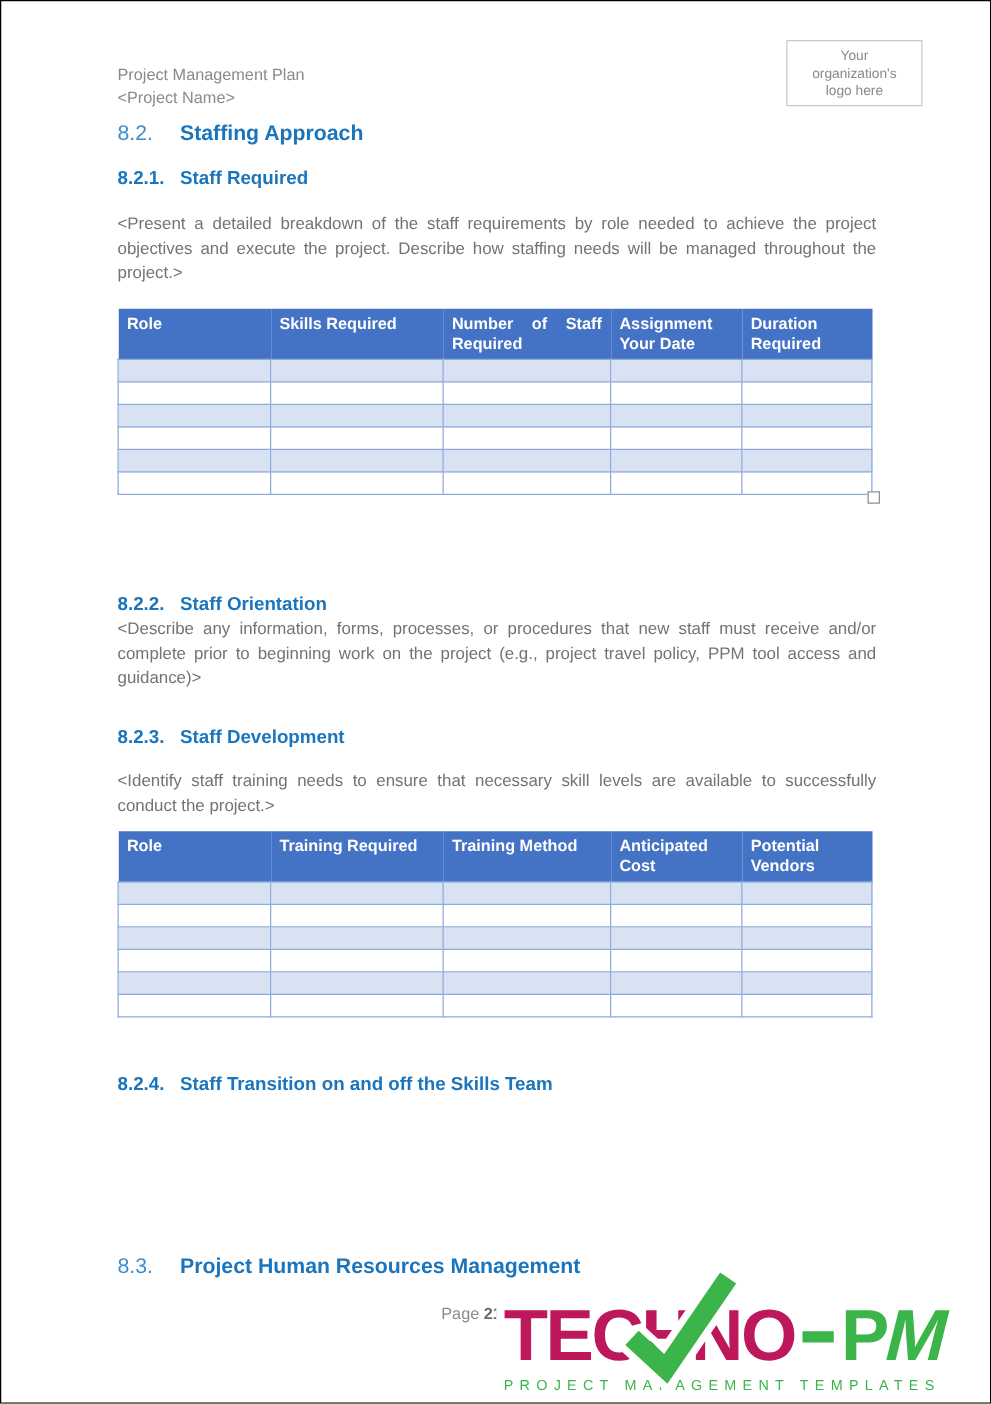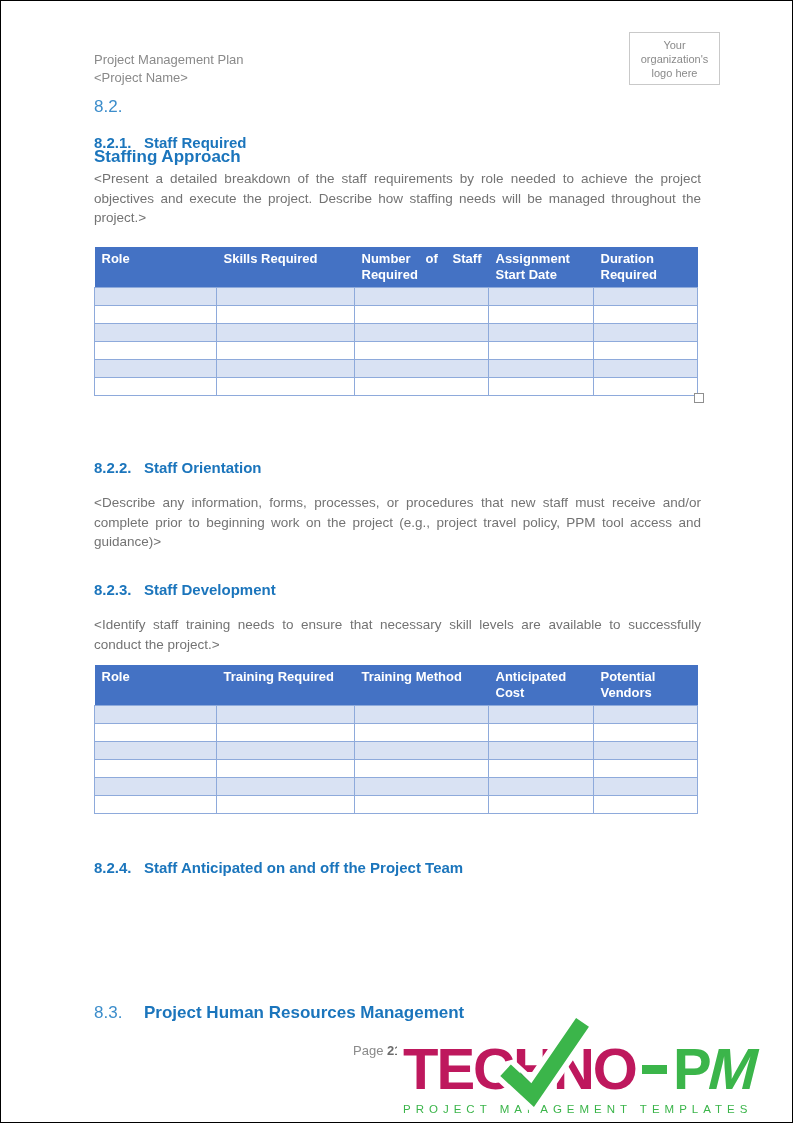--- a/index.html
+++ b/index.html
@@ -4,21 +4,21 @@
 <style>
   html,body{margin:0;padding:0;background:#fff;}
   #page{
     position:relative;width:793px;height:1123px;background:#ffffff;
     border:1px solid #000;box-sizing:border-box;overflow:hidden;
     font-family:"Liberation Sans",sans-serif;color:#1b1b1b;
   }
   
   .doc-header-left{position:absolute;left:93px;top:50px;font-size:13px;line-height:18px;color:#8a8a8a;}
   .logo-box{
-    position:absolute;left:628px;top:31px;width:91px;height:53px;
+    position:absolute;left:628px;top:31px;width:109px;height:53px;
     border:1px solid #c9c9c9;box-sizing:border-box;color:#8a8a8a;font-size:11px;line-height:14px;
     display:flex;flex-direction:column;justify-content:center;text-align:center;
   }
   
   .h2row,.h3row{position:absolute;left:93px;display:flex;white-space:nowrap;}
   .h2row .num{color:#3c8dcb;font-size:17px;font-weight:400;width:50px;flex:0 0 50px;}
   .h2row .ttl{color:#1b75bc;font-size:17px;font-weight:700;}
   .h3row .num{color:#1b75bc;font-size:15px;font-weight:700;width:50px;flex:0 0 50px;}
   .h3row .ttl{color:#1b75bc;font-size:15px;font-weight:700;}
   
@@ -55,21 +55,21 @@
     <div>Project Management Plan</div>
     <div>&lt;Project Name&gt;</div>
   </div>
 
   <div class="logo-box">
     <span>Your</span>
     <span>organization's</span>
     <span>logo here</span>
   </div>
 
-  <div class="h2row" style="top:96px;flex-direction:column;">
+  <div class="h2row" style="top:96px;">
     <span class="num">8.2.</span>
     <span class="ttl">Staffing Approach</span>
   </div>
 
   <div class="h3row" style="top:133px;">
     <span class="num">8.2.1.</span>
     <span class="ttl">Staff Required</span>
   </div>
   <div class="para" style="top:168px;">&lt;Present a detailed breakdown of the staff requirements by role needed to achieve the project objectives and execute the project. Describe how staffing needs will be managed throughout the project.&gt;</div>
 
@@ -79,21 +79,21 @@
         <col style="width:138px">
         <col style="width:134px">
         <col style="width:105px">
         <col style="width:104px">
       </colgroup>
     <thead>
       <tr>
         <th>Role</th>
         <th>Skills Required</th>
         <th class="justify">Number of Staff Required</th>
-        <th>Assignment Start Date</th>
+        <th>Assignment Your Date</th>
         <th>Duration Required</th>
       </tr>
     </thead>
     <tbody>
         <tr class="shade">
           <td></td>
           <td></td>
           <td></td>
           <td></td>
           <td></td>
@@ -130,21 +130,21 @@
           <td></td>
           <td></td>
           <td></td>
           <td></td>
           <td></td>
         </tr>
       </tbody>
   </table>
   <div class="table-handle"></div>
 
-  <div class="h3row" style="top:458px;">
+  <div class="h3row" style="top:474px;">
     <span class="num">8.2.2.</span>
     <span class="ttl">Staff Orientation</span>
   </div>
   <div class="para" style="top:492px;">&lt;Describe any information, forms, processes, or procedures that new staff must receive and/or complete prior to beginning work on the project (e.g., project travel policy, PPM tool access and guidance)&gt;</div>
 
   <div class="h3row" style="top:580px;">
     <span class="num">8.2.3.</span>
     <span class="ttl">Staff Development</span>
   </div>
   <div class="para" style="top:614px;">&lt;Identify staff training needs to ensure that necessary skill levels are available to successfully conduct the project.&gt;</div>
@@ -207,21 +207,21 @@
           <td></td>
           <td></td>
           <td></td>
           <td></td>
         </tr>
       </tbody>
   </table>
 
   <div class="h3row" style="top:858px;">
     <span class="num">8.2.4.</span>
-    <span class="ttl">Staff Anticipated on and off the Project Team</span>
+    <span class="ttl">Staff Transition on and off the Skills Team</span>
   </div>
 
   <div class="h2row" style="top:1002px;">
     <span class="num">8.3.</span>
     <span class="ttl">Project Human Resources Management</span>
   </div>
 
   <div class="page-label"><span>Page</span>&nbsp;<b>2</b><span class="clip1">1</span></div>
 
   <div class="brand">

